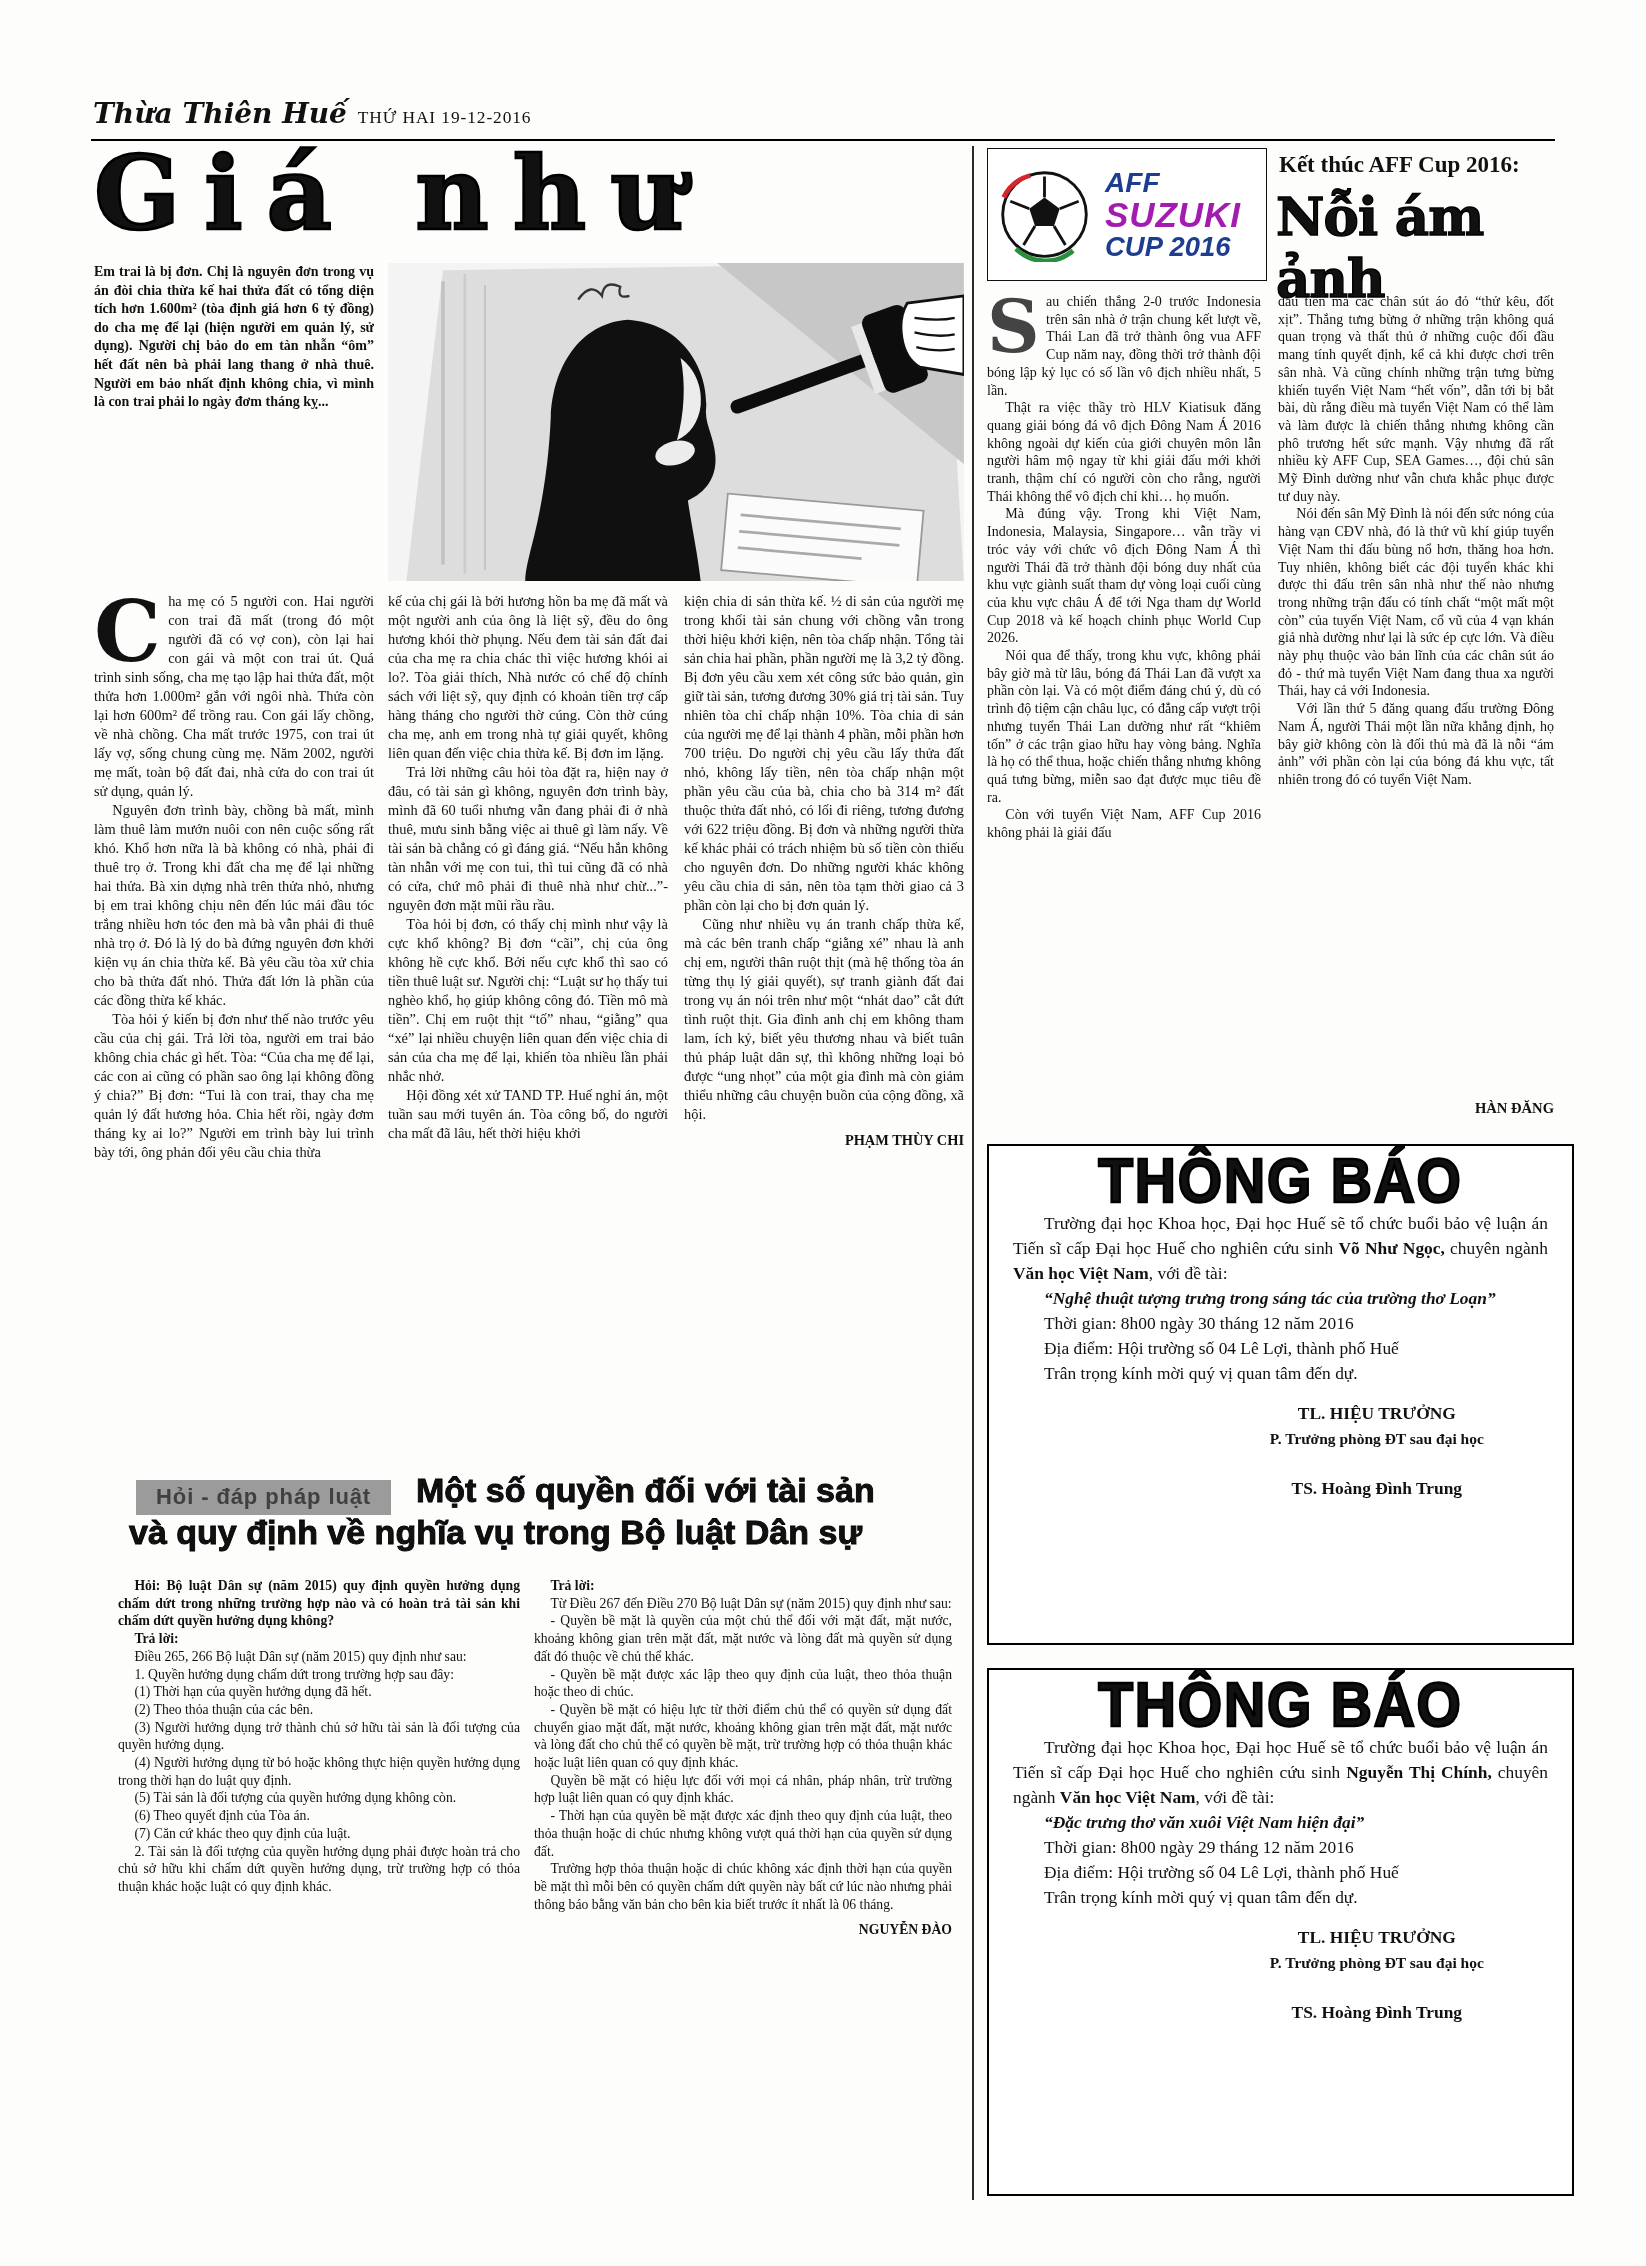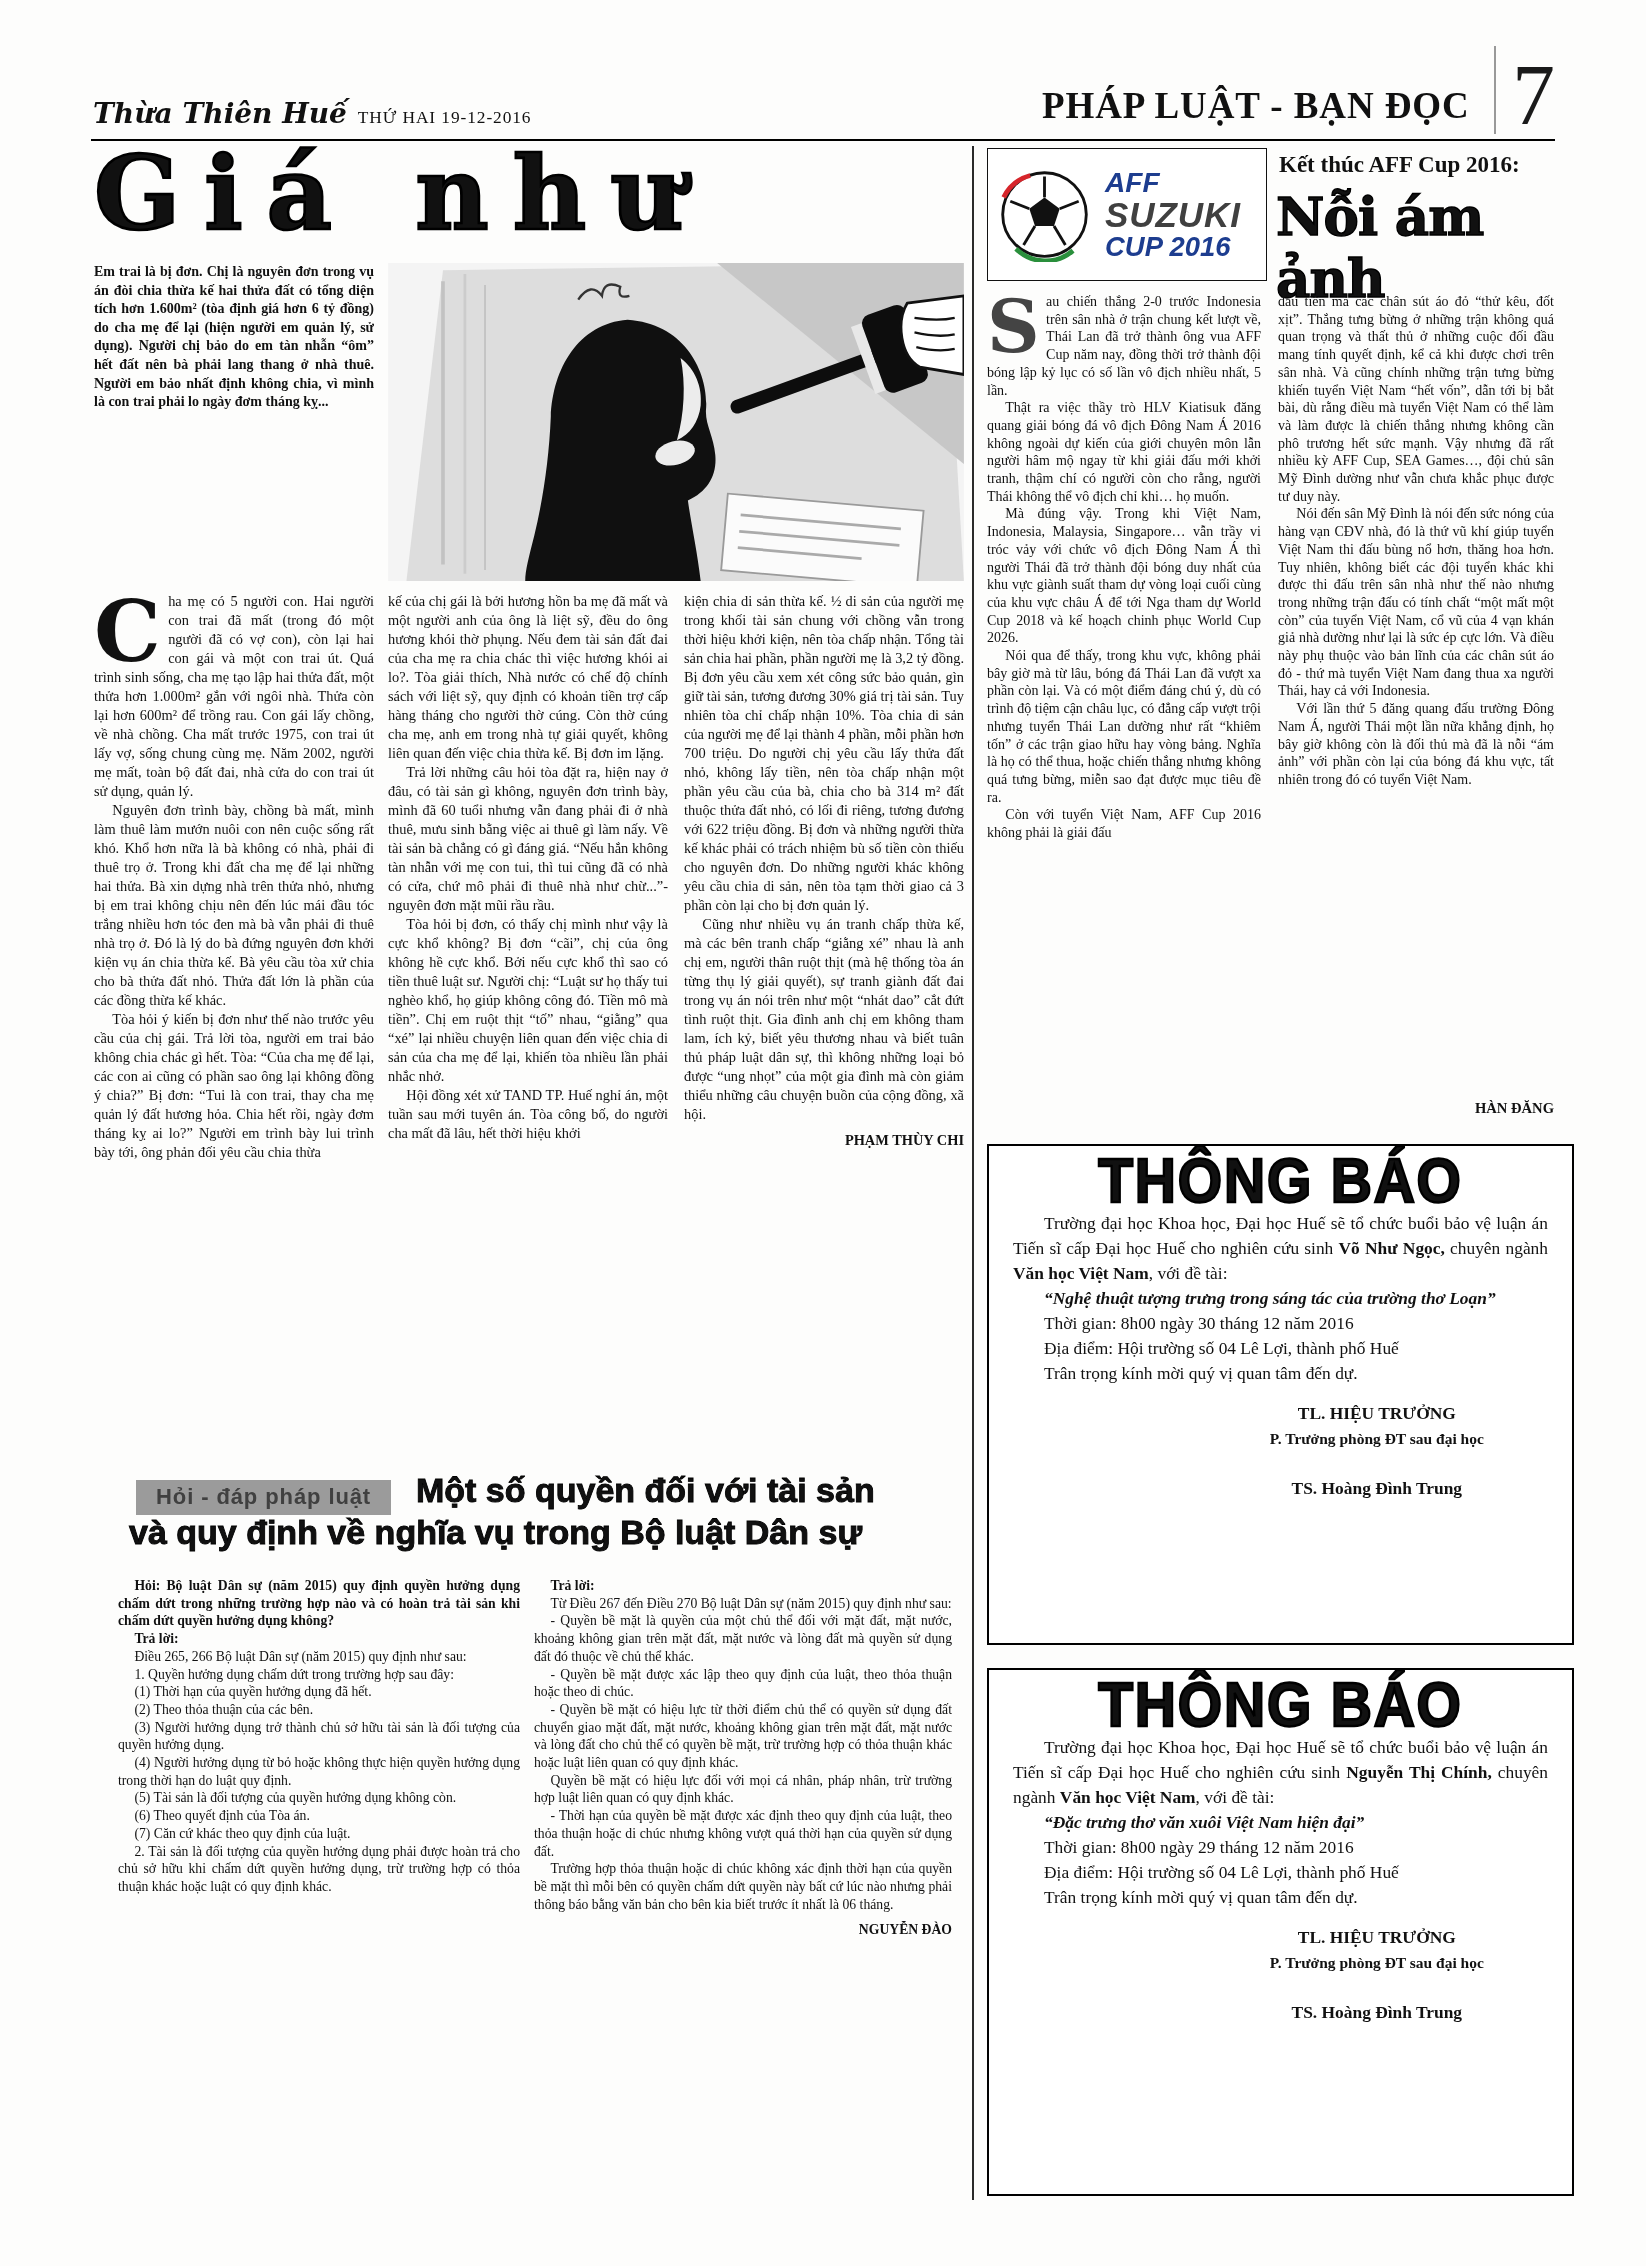--- a/index.html
+++ b/index.html
@@ -40,21 +40,21 @@
 
   
   .aff { left:987px; top:139px; width:567px; height:996px; }
   .aff-logo { position:absolute; left:0; top:9.1px; width:280px; height:133px;
               border:1.8px solid #111; background:#fff; display:flex; align-items:center;
               padding:7.3px 9.1px; gap:13px; }
   .ball { width:95px; height:95px; flex:0 0 auto; }
   .aff-logo-text { display:flex; flex-direction:column; line-height:1.02;
                    font-family:"Liberation Sans", sans-serif; font-style:italic; font-weight:bold; }
   .aff-l1 { color:#1d3d8f; font-size:28px; }
-  .aff-l2 { color:#404040; font-size:35px; letter-spacing:0.9px; }
+  .aff-l2 { color:#a21caf; font-size:35px; letter-spacing:0.9px; }
   .aff-l3 { color:#1d3d8f; font-size:27.4px; }
   .aff-kicker { position:absolute; left:292px; top:12.8px; width:274px;
                 font-size:23px; font-weight:bold; }
   .aff-title { position:absolute; left:289px; top:46px; width:278px;
                font-family:"DejaVu Serif", serif; font-weight:bold; font-size:53px;
                letter-spacing:-0.9px; -webkit-text-stroke:1.4px #000; }
   .acol { position:absolute; top:154px; height:804px; overflow:hidden;
           font-size:14px; line-height:17.7px; text-align:justify; }
   #acol1 { left:0; width:274px; height:833px; }
   #acol2 { left:291px; width:276px; }
@@ -95,26 +95,20 @@
 </style>
 </head>
 <body>
 
 <div class="page">
 
   <div class="abs header">
     <div class="header-left">
       <span class="masthead">Thừa Thiên Huế</span>
       <span class="hdr-date">THỨ HAI  19-12-2016</span>
-    </div>
-    <div class="header-right">
-      <span class="hdr-section">PHÁP LUẬT - BẠN ĐỌC</span>
-      <span class="pageno-wrap">
-        <span class="pageno">7</span>
-      </span>
     </div>
   </div>
   <div class="abs header-rule"></div>
   <div class="abs vrule"></div>
 
   <h1 class="abs main-title">Giá như</h1>
 
   <div class="abs lead">Em trai là bị đơn. Chị là nguyên đơn trong vụ án đòi chia thừa kế hai thửa đất có tổng diện tích hơn 1.600m² (tòa định giá hơn 6 tỷ đồng) do cha mẹ để lại (hiện người em quản lý, sử dụng). Người chị bảo do em tàn nhẫn “ôm” hết đất nên bà phải lang thang ở nhà thuê. Người em bảo nhất định không chia, vì mình là con trai phải lo ngày đơm tháng kỵ...</div>
 
   <div class="abs illo">

